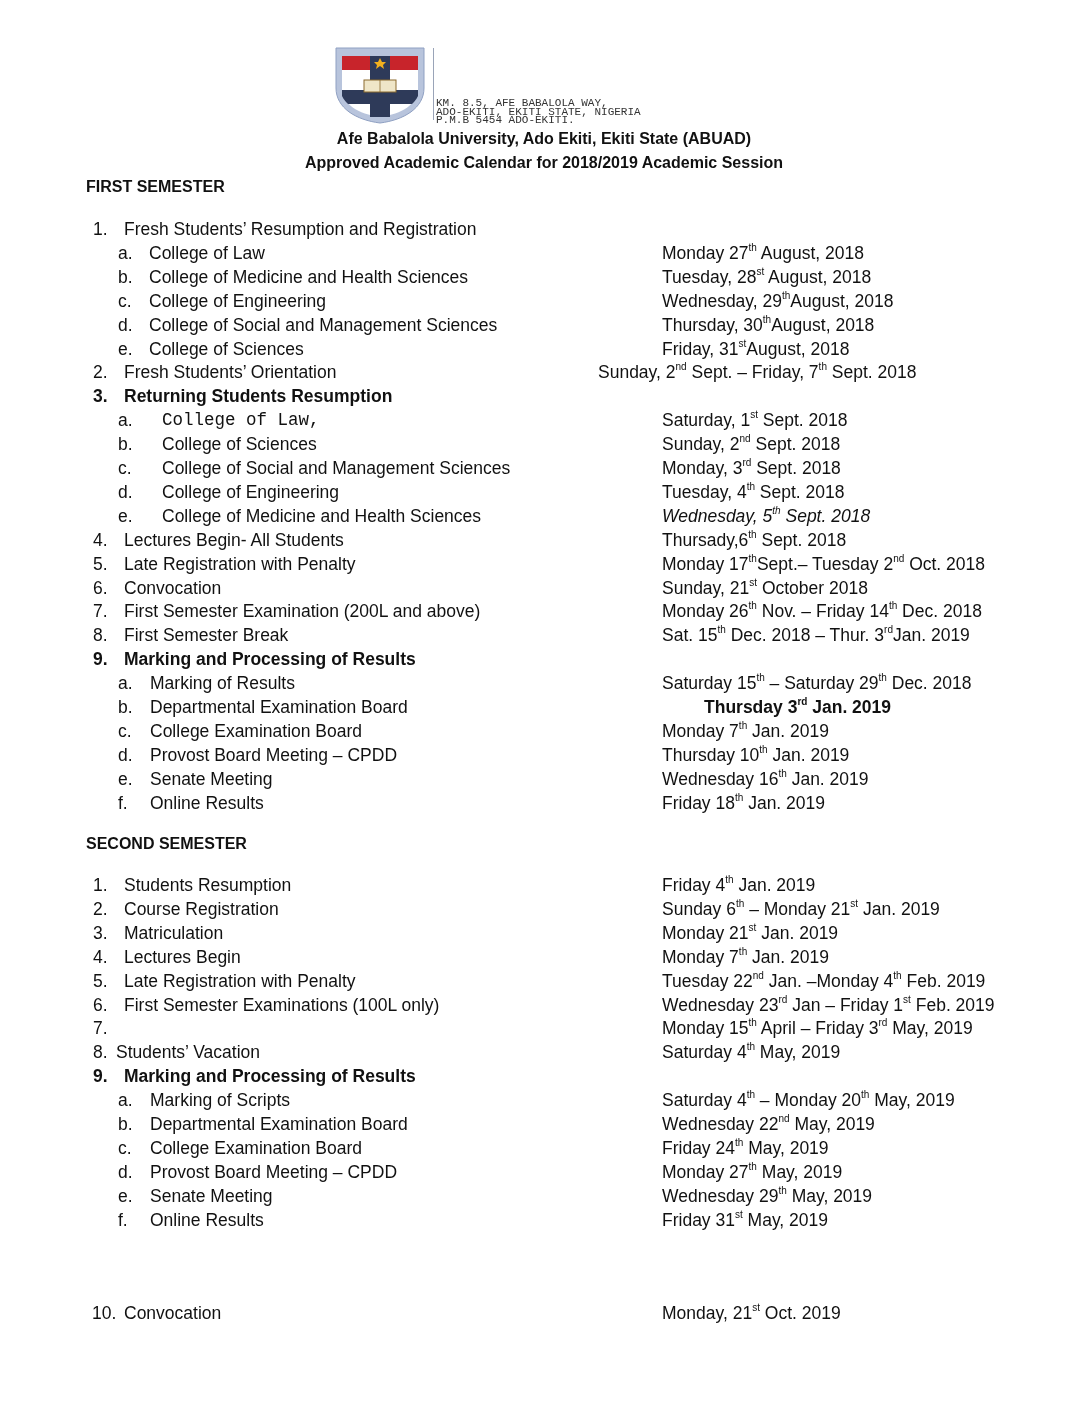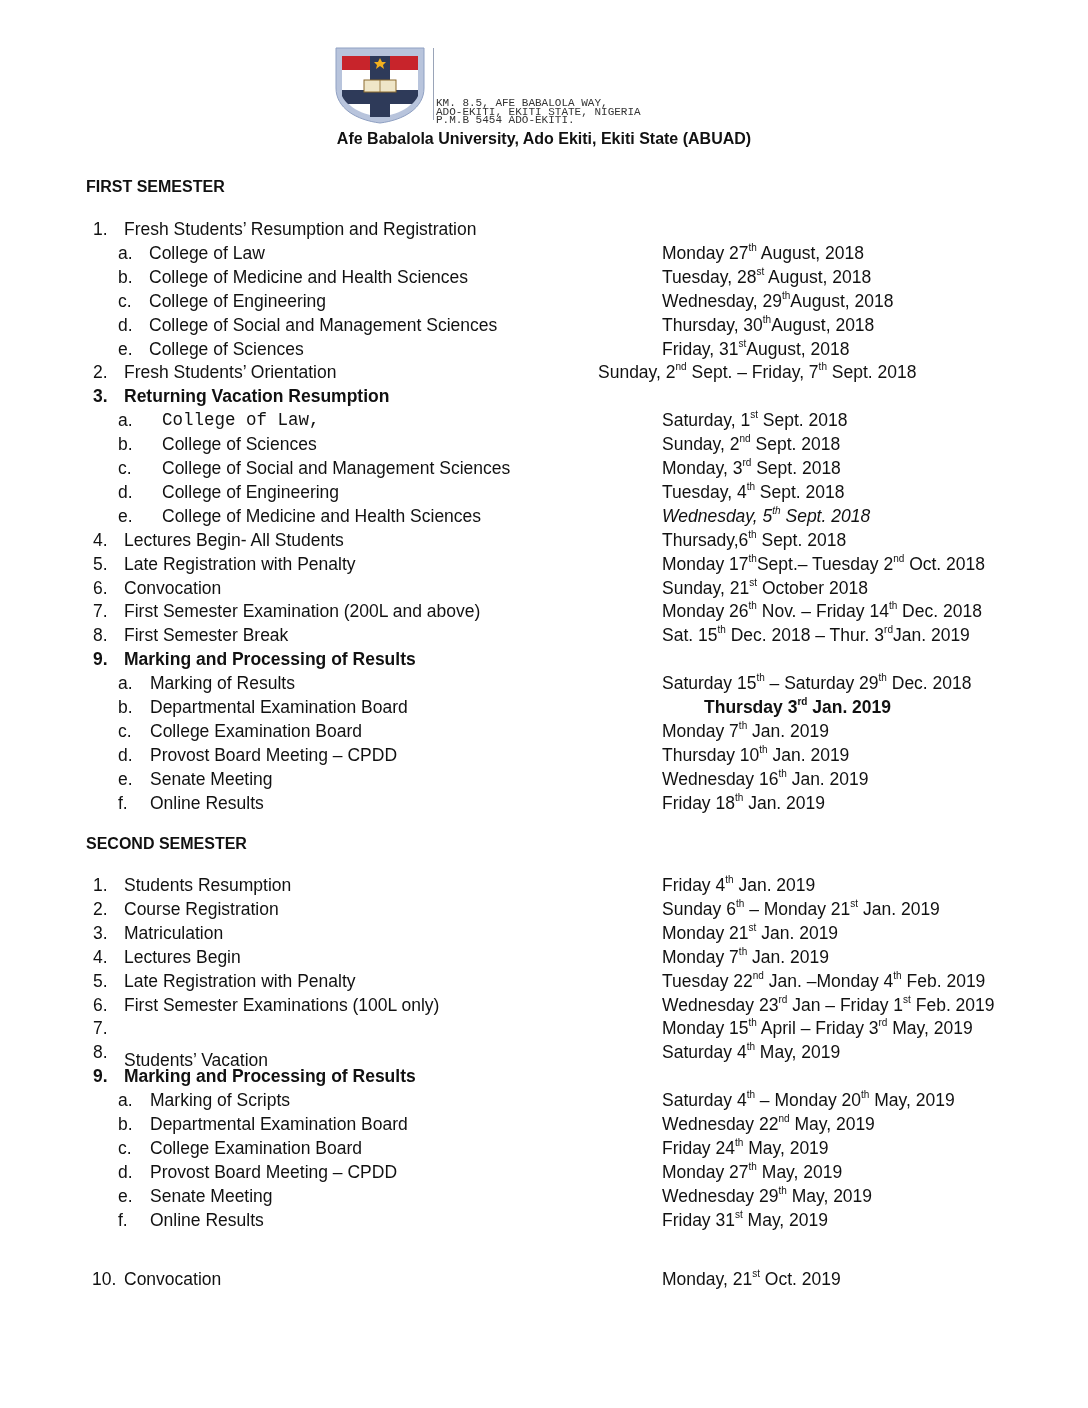--- a/index.html
+++ b/index.html
@@ -50,20 +50,21 @@
     </svg>
     <div class="logo-divider"></div>
     <div class="logo-addr">
       <div>KM. 8.5, AFE BABALOLA WAY,</div>
       <div>ADO-EKITI, EKITI STATE, NIGERIA</div>
       <div>P.M.B 5454 ADO-EKITI.</div>
     </div>
   </div>
 
   <div class="title title1">Afe Babalola University, Ado Ekiti, Ekiti State (ABUAD)</div>
+  <div class="title title2">Approved Academic Calendar for 2018/2019 Academic Session</div>
 
   <div class="section" style="top:178px;">FIRST SEMESTER</div>
   <div id="first-rows">
       <div class="row" style="top: 219px;">
         <span class="num" style="left: 93px;">1.</span>
         <span class="lbl" style="left: 124px;">Fresh Students’ Resumption and Registration</span>
       </div>
       <div class="row" style="top: 242.9px;">
         <span class="num" style="left: 118px;">a.</span>
         <span class="lbl" style="left: 149px;">College of Law</span>
@@ -89,21 +90,21 @@
         <span class="lbl" style="left: 149px;">College of Sciences</span>
         <span class="date" style="left: 662px; font-weight: normal;">Friday, 31<sup>st</sup>August, 2018</span>
       </div>
       <div class="row" style="top: 362.4px;">
         <span class="num" style="left: 93px;">2.</span>
         <span class="lbl" style="left: 124px;">Fresh Students’ Orientation</span>
         <span class="date" style="left: 598px; font-weight: normal;">Sunday, 2<sup>nd</sup> Sept. – Friday, 7<sup>th</sup> Sept. 2018</span>
       </div>
       <div class="row bold" style="top: 386.3px;">
         <span class="num" style="left: 93px;">3.</span>
-        <span class="lbl" style="left: 124px;">Returning Vacation Resumption</span>
+        <span class="lbl" style="left: 124px;">Returning Students Resumption</span>
       </div>
       <div class="row" style="top: 410.2px;">
         <span class="num" style="left: 118px;">a.</span>
         <span class="lbl" style="left: 162px; font-family: Liberation Mono, monospace;">College of Law,</span>
         <span class="date" style="left: 662px; font-weight: normal;">Saturday, 1<sup>st</sup> Sept. 2018</span>
       </div>
       <div class="row" style="top: 434.1px;">
         <span class="num" style="left: 118px;">b.</span>
         <span class="lbl" style="left: 162px;">College of Sciences</span>
         <span class="date" style="left: 662px; font-weight: normal;">Sunday, 2<sup>nd</sup>  Sept. 2018</span>
@@ -215,21 +216,21 @@
         <span class="num" style="left: 93px;">6.</span>
         <span class="lbl" style="left: 124px;">First Semester Examinations (100L only)</span>
         <span class="date" style="left: 662px; font-weight: normal;">Wednesday 23<sup>rd</sup> Jan – Friday 1<sup>st</sup> Feb. 2019</span>
       </div>
       <div class="row" style="top: 1018.4px;">
         <span class="num" style="left: 93px;">7.</span>
         <span class="date" style="left: 662px; font-weight: normal;">Monday 15<sup>th</sup> April – Friday 3<sup>rd</sup> May, 2019</span>
       </div>
       <div class="row" style="top: 1042.3px;">
         <span class="num" style="left: 93px;">8.</span>
-        <span class="lbl" style="left: 124px; margin-top: 8px;">Students’ Vacation</span>
+        <span class="lbl" style="left: 116px;">Students’ Vacation</span>
         <span class="date" style="left: 662px; font-weight: normal;">Saturday 4<sup>th</sup> May, 2019</span>
       </div>
       <div class="row bold" style="top: 1066.2px;">
         <span class="num" style="left: 93px;">9.</span>
         <span class="lbl" style="left: 124px;">Marking and Processing of Results</span>
       </div>
       <div class="row" style="top: 1090.1px;">
         <span class="num" style="left: 118px;">a.</span>
         <span class="lbl" style="left: 150px;">Marking of Scripts</span>
         <span class="date" style="left: 662px; font-weight: normal;">Saturday 4<sup>th</sup> – Monday 20<sup>th</sup> May, 2019</span>
@@ -252,19 +253,19 @@
       <div class="row" style="top: 1185.7px;">
         <span class="num" style="left: 118px;">e.</span>
         <span class="lbl" style="left: 150px;">Senate Meeting</span>
         <span class="date" style="left: 662px; font-weight: normal;">Wednesday 29<sup>th</sup> May, 2019</span>
       </div>
       <div class="row" style="top: 1209.6px;">
         <span class="num" style="left: 118px;">f.</span>
         <span class="lbl" style="left: 150px;">Online Results</span>
         <span class="date" style="left: 662px; font-weight: normal;">Friday 31<sup>st</sup> May, 2019</span>
       </div>
-      <div class="row" style="top: 1269px;">
+      <div class="row" style="top: 1303px;">
         <span class="num" style="left: 92px;">10.</span>
         <span class="lbl" style="left: 124px;">Convocation</span>
         <span class="date" style="left: 662px; font-weight: normal;">Monday, 21<sup>st</sup> Oct. 2019</span>
       </div>
     </div>
 </div>
 
 </body></html>

